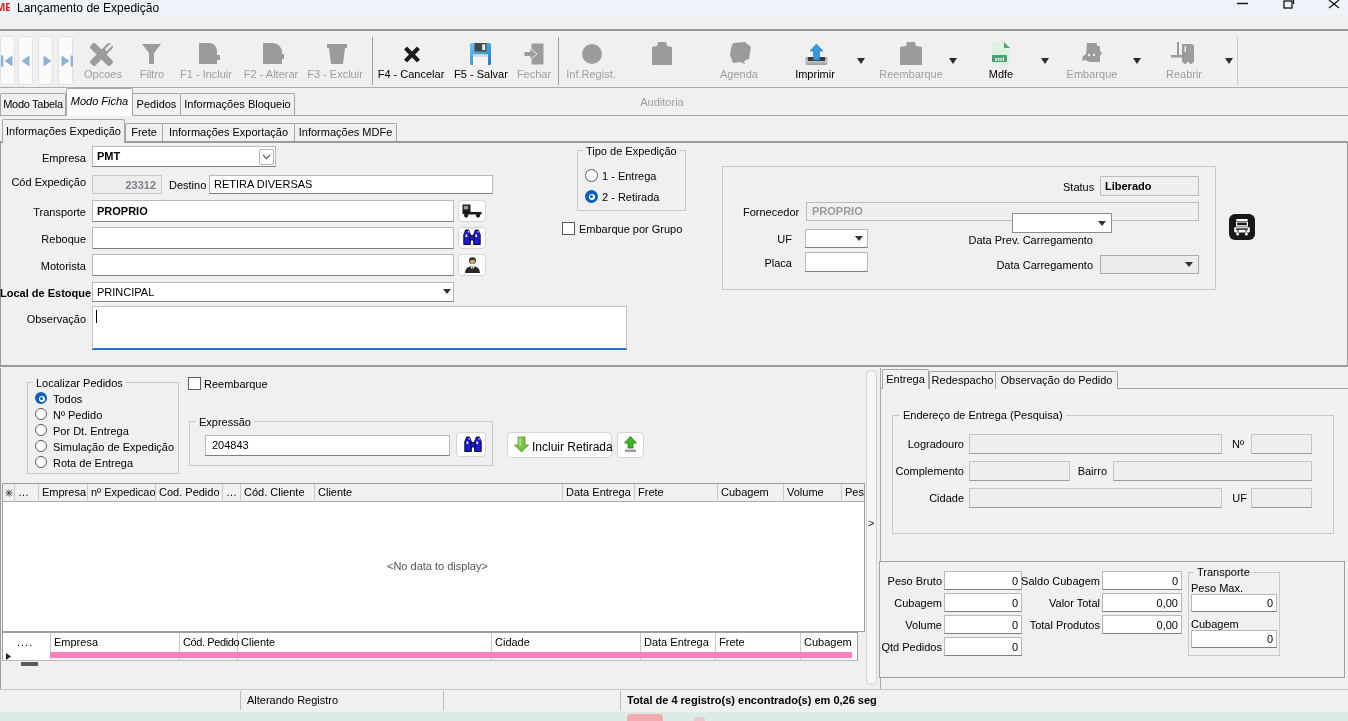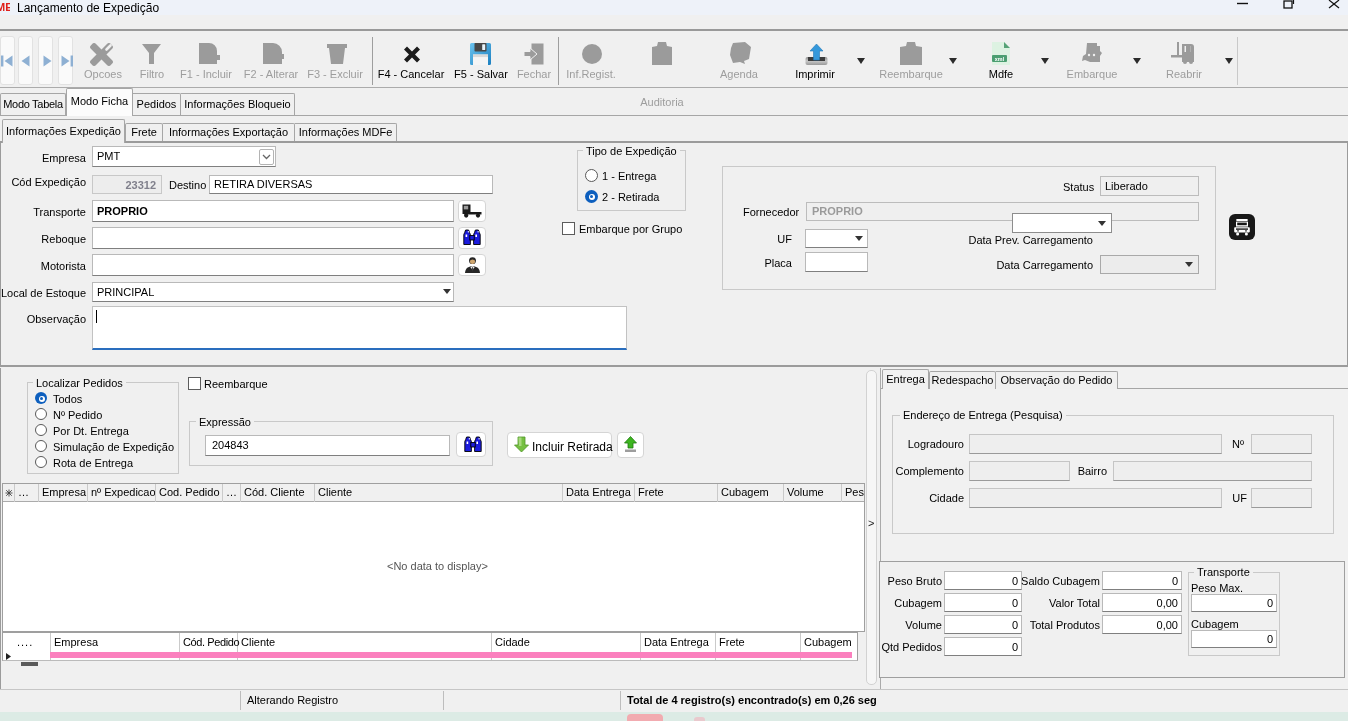--- a/index.html
+++ b/index.html
@@ -185,37 +185,37 @@
     </g>
   </svg>
   <div class="tbtxt" style="left:1158px;top:68px;width:52px;">Reabrir</div>
   <div class="drop" style="left:1225px;top:58px;"></div>
   <div class="sep" style="left:1237px;top:37px;height:48px;background:#c9c9c9;"></div>
 </div>
 
 <div id="tabs1">
   <div class="abs" style="left:0;top:93px;width:1348px;height:23px;border-bottom:1px solid #a6a6a6;"></div>
   <div class="abs" style="left:0;top:93px;width:66px;height:22px;border:1px solid #a6a6a6;border-bottom:none;border-radius:2px 2px 0 0;background:#f0f0f0;line-height:21px;text-align:center;white-space:nowrap;letter-spacing:-0.3px;">Modo Tabela</div>
-  <div class="abs" style="left:66px;top:88px;width:67px;height:28px;border:1px solid #a6a6a6;border-bottom:none;border-radius:2px 2px 0 0;background:#fcfcfc;line-height:24px;text-align:center;white-space:nowrap;z-index:3;">Modo Ficha</div>
+  <div class="abs" style="left:66px;top:88px;width:67px;height:28px;border:1px solid #a6a6a6;border-bottom:none;border-radius:2px 2px 0 0;background:#fcfcfc;line-height:24px;text-align:center;white-space:nowrap;z-index:3;font-style:italic;">Modo Ficha</div>
   <div class="abs" style="left:133px;top:93px;width:48px;height:22px;border:1px solid #a6a6a6;border-bottom:none;border-left:none;border-radius:0 2px 0 0;background:#f0f0f0;line-height:21px;text-align:center;white-space:nowrap;">Pedidos</div>
   <div class="abs" style="left:181px;top:93px;width:114px;height:22px;border:1px solid #a6a6a6;border-bottom:none;border-left:none;border-radius:0 2px 0 0;background:#f0f0f0;line-height:21px;text-align:center;white-space:nowrap;">Informações Bloqueio</div>
 </div>
 <div id="tabs2">
   <div class="abs" style="left:2px;top:119px;width:123px;height:24px;border:1px solid #a6a6a6;border-bottom:none;border-radius:2px 2px 0 0;background:#f0f0f0;line-height:22px;text-align:center;white-space:nowrap;z-index:3;">Informações Expedição</div>
   <div class="abs" style="left:125px;top:123px;width:38px;height:18px;border:1px solid #a6a6a6;border-bottom:none;border-radius:2px 2px 0 0;background:#f0f0f0;line-height:17px;text-align:center;white-space:nowrap;">Frete</div>
   <div class="abs" style="left:163px;top:123px;width:132px;height:18px;border:1px solid #a6a6a6;border-left:none;border-bottom:none;border-radius:0 2px 0 0;background:#f0f0f0;line-height:17px;text-align:center;white-space:nowrap;">Informações Exportação</div>
   <div class="abs" style="left:295px;top:123px;width:102px;height:18px;border:1px solid #a6a6a6;border-left:none;border-bottom:none;border-radius:0 2px 0 0;background:#f0f0f0;line-height:17px;text-align:center;white-space:nowrap;">Informações MDFe</div>
 </div>
 
 <div class="abs" style="left:0;top:141px;width:1348px;height:226px;background:#f0f0f0;border-top:2px solid #9b9b9b;border-bottom:2px solid #9b9b9b;border-left:1px solid #9b9b9b;border-right:1px solid #9b9b9b;"></div>
 <div id="form">
 
   <div class="rlbl" style="left:0;top:152px;width:86px;">Empresa</div>
   <div class="fld" style="left:92px;top:146px;width:184px;height:21px;"></div>
-  <div class="lbl" style="left:97px;top:150px;font-weight:normal;">PMT</div>
+  <div class="lbl" style="left:97px;top:150px;font-weight:bold;">PMT</div>
   <div class="abs" style="left:259px;top:149px;width:15px;height:16px;background:#fff;border:1px solid #b3b3b3;border-radius:2px;"></div>
   <svg class="abs" style="left:262px;top:154px;width:9px;height:6px;" viewBox="0 0 9 6">
         <path d="M1,1 l3.5,3.5 L8,1" fill="none" stroke="#666" stroke-width="1.3"></path>
       </svg>
 
   <div class="rlbl" style="left:0;top:176px;width:86px;">Cód Expedição</div>
   <div class="abs" style="left:92px;top:175px;width:70px;height:19px;background:#ededed;border:1px solid #c8c8c8;"></div>
   <div class="rlbl" style="left:92px;top:179px;width:64px;color:#80808c;font-weight:bold;">23312</div>
   <div class="lbl" style="left:169px;top:179px;">Destino</div>
   <div class="fld" style="left:209px;top:175px;width:284px;height:19px;"></div>
@@ -255,21 +255,21 @@
   <div class="iconbtn" style="left:458px;top:254px;width:28px;height:22px;"></div>
   <svg class="abs" style="left:464px;top:257px;width:17px;height:16px;" viewBox="0 0 17 16">
     <circle cx="8.5" cy="3.7" r="3.4" fill="#262626"></circle>
     <circle cx="8.5" cy="4.4" r="2.5" fill="#d0a66e"></circle>
     <path d="M8.5,1 a3.2,3.2 0 0 1 3.2,3 l-1.2,-1 -2,-0.6 -2,0.6 -1.2,1 a3.2,3.2 0 0 1 3.2,-3 z" fill="#262626"></path>
     <path d="M1,16 c0.3,-4.8 3.2,-6.8 7.5,-6.8 c4.3,0 7.2,2 7.5,6.8 z" fill="#262626"></path>
     <path d="M8.5,9.3 l-2.2,0.6 2.2,3 2.2,-3 z" fill="#fff"></path>
     <path d="M8.5,10 l-0.8,1 0.8,4 0.8,-4 z" fill="#3c3c3c"></path>
   </svg>
 
-  <div class="rlbl" style="left:0;top:287px;width:86px;">Local de Estoque</div>
+  <div class="rlbl" style="left:0;top:287px;width:86px;font-weight:bold;">Local de Estoque</div>
   <div class="fld" style="left:92px;top:282px;width:362px;height:20px;"></div>
   <div class="lbl" style="left:97px;top:286px;">PRINCIPAL</div>
   <svg class="abs" style="left:443px;top:289px;width:8px;height:5px;" viewBox="0 0 8 5">
         <polygon points="0,0 8,0 4,5" fill="#333"></polygon>
       </svg>
 
   <div class="rlbl" style="left:0;top:313px;width:86px;">Observação</div>
   <div class="abs" style="left:92px;top:306px;width:535px;height:44px;background:#fff;border:1px solid #c2c2c2;border-bottom:2px solid #2a6ebe;"></div>
   <div class="abs" style="left:96px;top:310px;width:1px;height:13px;background:#000;"></div>
 
@@ -279,21 +279,21 @@
   <div class="lbl" style="left:602px;top:170px;">1 - Entrega</div>
   <div class="radio-sel" style="left:585px;top:190px;"></div>
   <div class="lbl" style="left:602px;top:191px;">2 - Retirada</div>
 
   <div class="chk" style="left:562px;top:222px;"></div>
   <div class="lbl" style="left:579px;top:223px;">Embarque por Grupo</div>
 
   <div class="gb" style="left:722px;top:166px;width:494px;height:124px;"></div>
   <div class="lbl" style="left:1063px;top:181px;">Status</div>
   <div class="abs" style="left:1100px;top:176px;width:99px;height:20px;background:#efefef;border:1px solid #bcbcbc;"></div>
-  <div class="lbl" style="left:1105px;top:180px;font-weight:normal;">Liberado</div>
+  <div class="lbl" style="left:1105px;top:180px;font-weight:bold;">Liberado</div>
   <div class="lbl" style="left:743px;top:206px;">Fornecedor</div>
   <div class="abs" style="left:806px;top:202px;width:393px;height:19px;background:#efefef;border:1px solid #bcbcbc;"></div>
   <div class="lbl" style="left:812px;top:205px;font-weight:bold;color:#9a9a9a;">PROPRIO</div>
   <div class="fld" style="left:1012px;top:213px;width:100px;height:20px;border:1px solid #8d8d8d;"></div>
   <svg class="abs" style="left:1098px;top:221px;width:8px;height:5px;" viewBox="0 0 8 5">
         <polygon points="0,0 8,0 4,5" fill="#333"></polygon>
       </svg>
   <div class="rlbl" style="left:900px;top:234px;width:193px;">Data Prev. Carregamento</div>
   <div class="rlbl" style="left:700px;top:233px;width:92px;">UF</div>
   <div class="fld" style="left:805px;top:229px;width:63px;height:19px;"></div>

